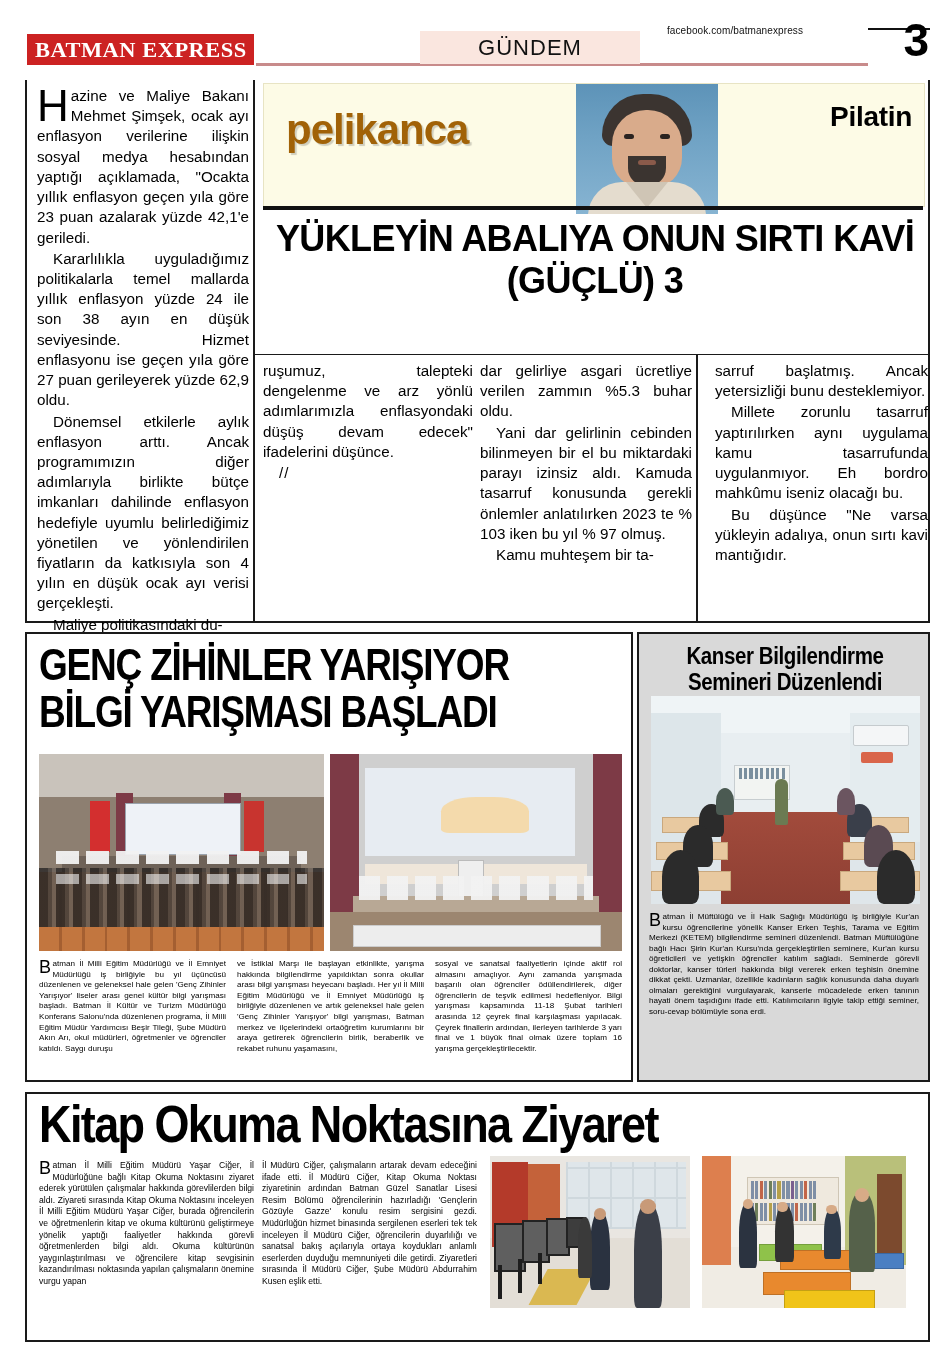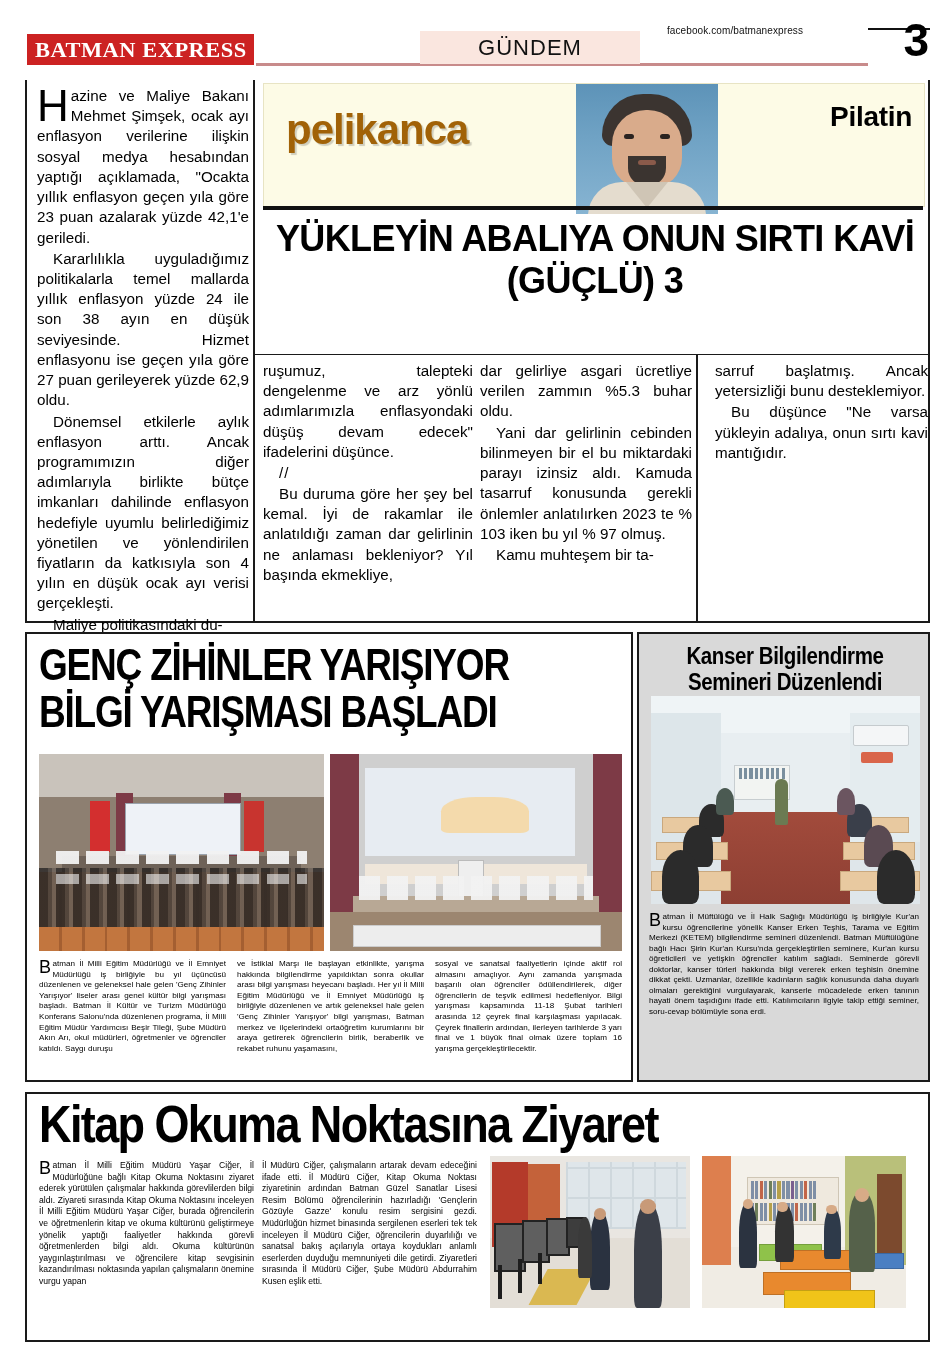--- a/index.html
+++ b/index.html
@@ -265,31 +265,31 @@
         <div>Pilatin</div>
       </div>
     </div>
     <div class="banner-rule"></div>
 
     <div class="headline-op">YÜKLEYİN ABALIYA ONUN SIRTI KAVİ (GÜÇLÜ) 3</div>
 
     <div class="c2 col-text">
       <p style="text-indent:0;">ruşumuz, talepteki dengelenme ve arz yönlü adımlarımızla enflasyondaki düşüş devam edecek" ifadelerini düşünce.</p>
       <p class="slashes">//</p>
-      <p>Bu duruma göre her şey bel kemal. İyi de rakamlar ile anlatıldığı zaman dar gelirlinin ne anlaması bekleniyor? Yıl başında ekmekliye,</p>
     </div>
 
     <div class="c3 col-text">
       <p style="text-indent:0;">dar gelirliye asgari ücretliye verilen zammın %5.3 buhar oldu.</p>
       <p>Yani dar gelirlinin cebinden bilinmeyen bir el bu miktardaki parayı izinsiz aldı. Kamuda tasarruf konusunda gerekli önlemler anlatılırken 2023 te % 103 iken bu yıl % 97 olmuş.</p>
       <p>Kamu muhteşem bir ta-</p>
     </div>
 
     <div class="c4 col-text">
       <p style="text-indent:0;">sarruf başlatmış. Ancak yetersizliği bunu desteklemiyor.</p>
+      <p>Millete zorunlu tasarruf yaptırılırken aynı uygulama kamu tasarrufunda uygulanmıyor. Eh bordro mahkûmu iseniz olacağı bu.</p>
       <p>Bu düşünce "Ne varsa yükleyin adalıya, onun sırtı kavi mantığıdır.</p>
     </div>
   </div>
 
   <div class="sec2">
 
     <div class="box2l">
       <div class="headline2">
         <div>GENÇ ZİHİNLER YARIŞIYOR</div>
         <div>BİLGİ YARIŞMASI BAŞLADI</div>

